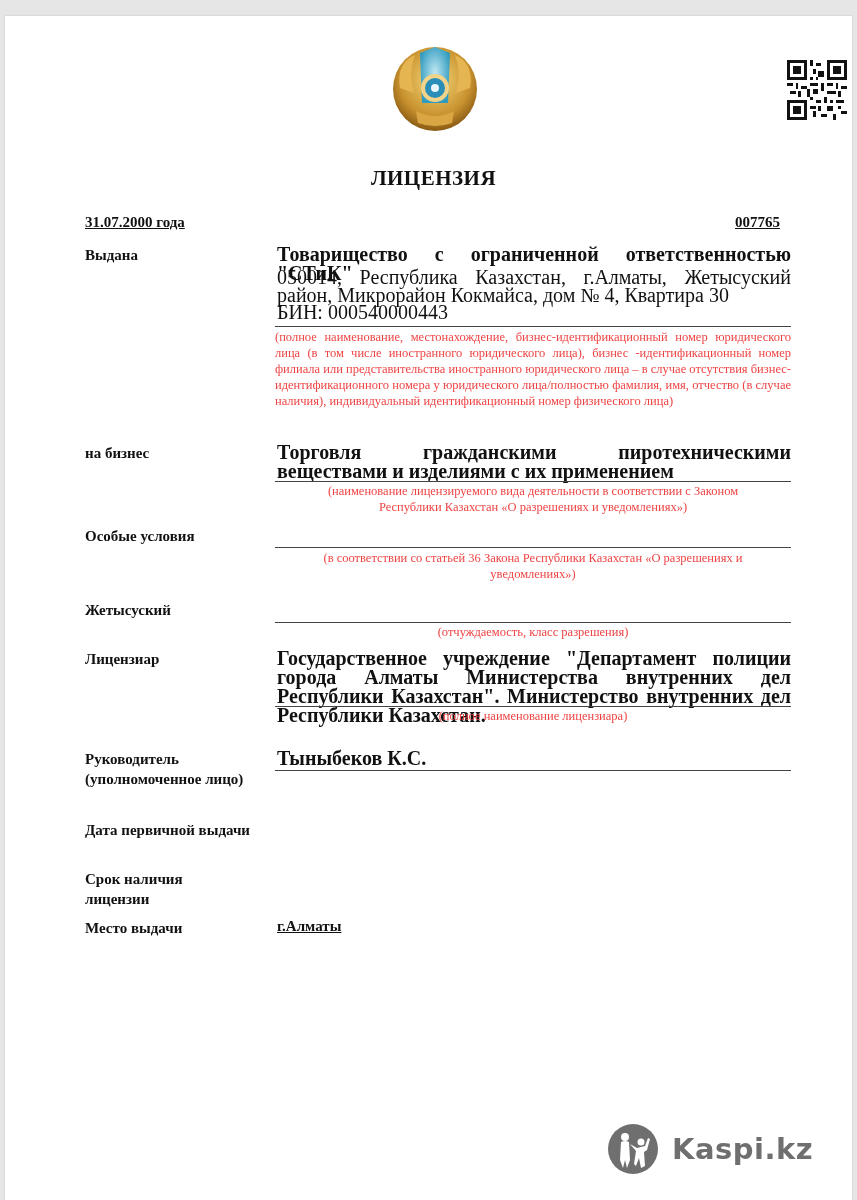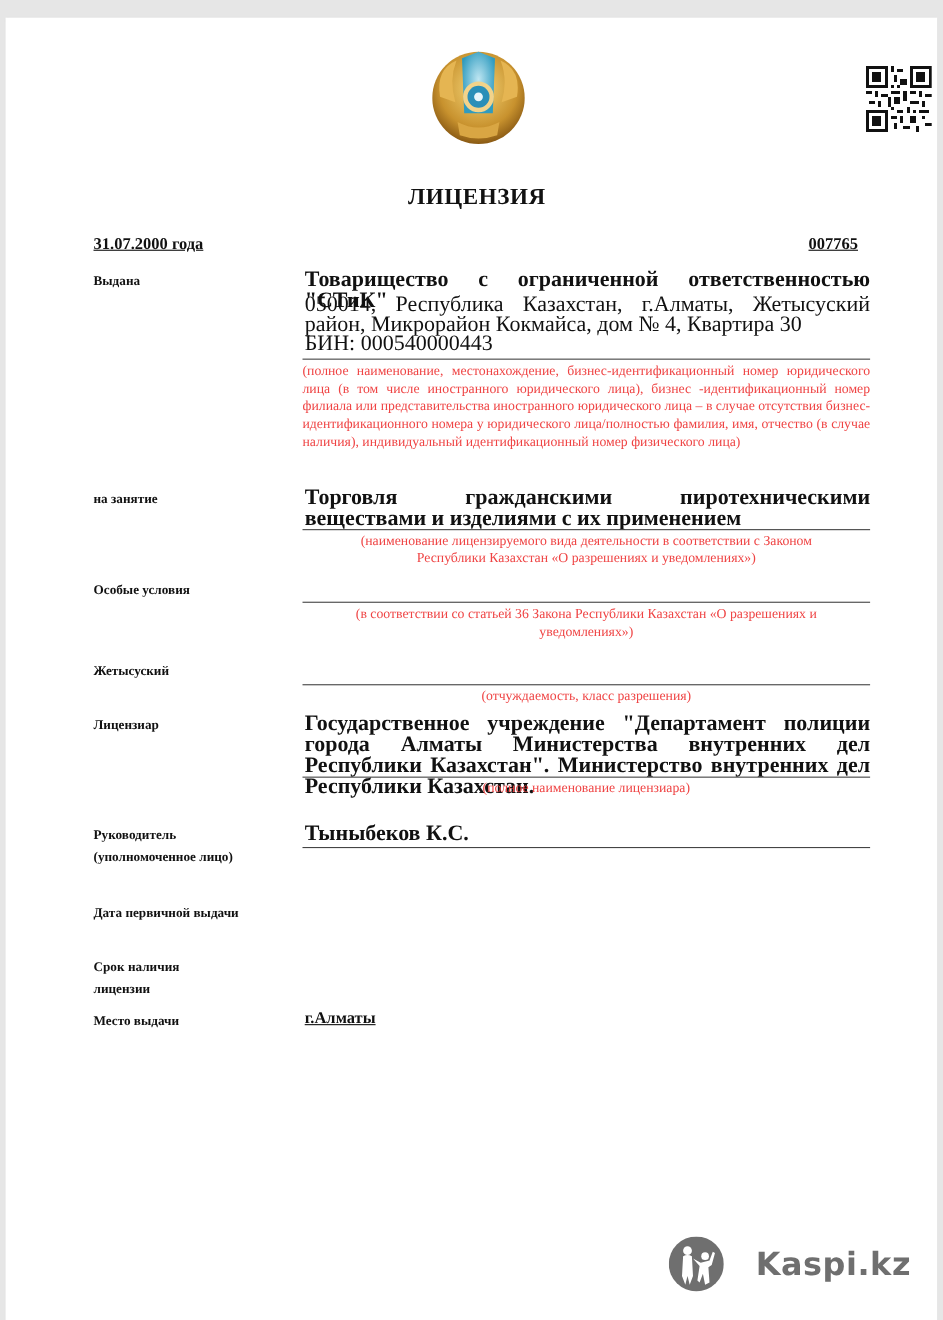--- a/index.html
+++ b/index.html
@@ -14,31 +14,31 @@
     background: #fff; box-shadow: 0 0 2px rgba(0,0,0,0.15);
   }
   .emblem { position: absolute; left: 385px; top: 27px; width: 90px; height: 90px; }
   .qr { position: absolute; left: 782px; top: 44px; width: 60px; height: 60px; }
   .title {
     position: absolute; left: 0; width: 857px; top: 150px; text-align: center;
     font-weight: bold; font-size: 21px; letter-spacing: 0.5px;
   }
   .date { position: absolute; left: 80px; top: 198px; font-weight: bold; font-size: 15px; text-decoration: underline; }
   .number { position: absolute; right: 72px; top: 198px; font-weight: bold; font-size: 15px; text-decoration: underline; }
-  .label { position: absolute; left: 80px; font-weight: bold; font-size: 12px; line-height: 20px; }
+  .label { position: absolute; left: 80px; font-weight: bold; font-size: 15px; line-height: 20px; }
   .value { position: absolute; left: 272px; width: 514px; font-size: 20px; line-height: 18px; text-align: justify; }
   .value.bold { font-weight: bold; line-height: 19px; }
   .line { position: absolute; left: 270px; width: 516px; height: 0; border-top: 1.5px solid #444; }
   .caption { position: absolute; left: 270px; width: 516px; font-size: 12.5px; line-height: 16px; text-align: center; color: #ef4444; }
   .caption.justify { text-align: justify; }
   .place { position: absolute; left: 272px; top: 902px; font-weight: bold; font-size: 15px; text-decoration: underline; text-align: right; }
   .kaspi { position: absolute; left: 603px; top: 1108px; display: flex; align-items: center; }
   .kaspi-logo { width: 50px; height: 50px; }
   .kaspi-text {
-    margin-left: 29px; font-family: "DejaVu Sans", sans-serif; font-weight: bold;
+    margin-left: 14px; font-family: "DejaVu Sans", sans-serif; font-weight: bold;
     font-size: 29px; color: #6f6f6f; letter-spacing: 0.5px;
   }
 </style>
 </head>
 <body>
 
 <div class="page">
 
   <svg class="emblem" viewBox="0 0 90 90">
     <defs>
@@ -114,21 +114,21 @@
   <div class="date">31.07.2000 года</div>
   <div class="number">007765</div>
 
   <div class="label" style="top:229px">Выдана</div>
   <div class="value bold" style="top:229px">Товарищество с ограниченной ответственностью "СТиК"</div>
   <div class="value" style="top:252px">050014, Республика Казахстан, г.Алматы, Жетысуский район, Микрорайон Кокмайса, дом № 4, Квартира 30</div>
   <div class="value" style="top:287px">БИН: 000540000443</div>
   <div class="line" style="top:310px"></div>
   <div class="caption justify" style="top:313px">(полное наименование, местонахождение, бизнес-идентификационный номер юридического лица (в том числе иностранного юридического лица), бизнес -идентификационный номер филиала или представительства иностранного юридического лица – в случае отсутствия бизнес-идентификационного номера у юридического лица/полностью фамилия, имя, отчество (в случае наличия), индивидуальный идентификационный номер физического лица)</div>
 
-  <div class="label" style="top:427px">на занятие</div>
+  <div class="label" style="top:427px">на бизнес</div>
   <div class="value bold" style="top:427px">Торговля гражданскими пиротехническими веществами и изделиями с их применением</div>
   <div class="line" style="top:465px"></div>
   <div class="caption" style="top:467px; left:290px; width:476px">(наименование лицензируемого вида деятельности в соответствии с Законом Республики Казахстан «О разрешениях и уведомлениях»)</div>
 
   <div class="label" style="top:510px">Особые условия</div>
   <div class="line" style="top:531px"></div>
   <div class="caption" style="top:534px; left:290px; width:476px">(в соответствии со статьей 36 Закона Республики Казахстан «О разрешениях и уведомлениях»)</div>
 
   <div class="label" style="top:584px">Жетысуский</div>
   <div class="line" style="top:606px"></div>

